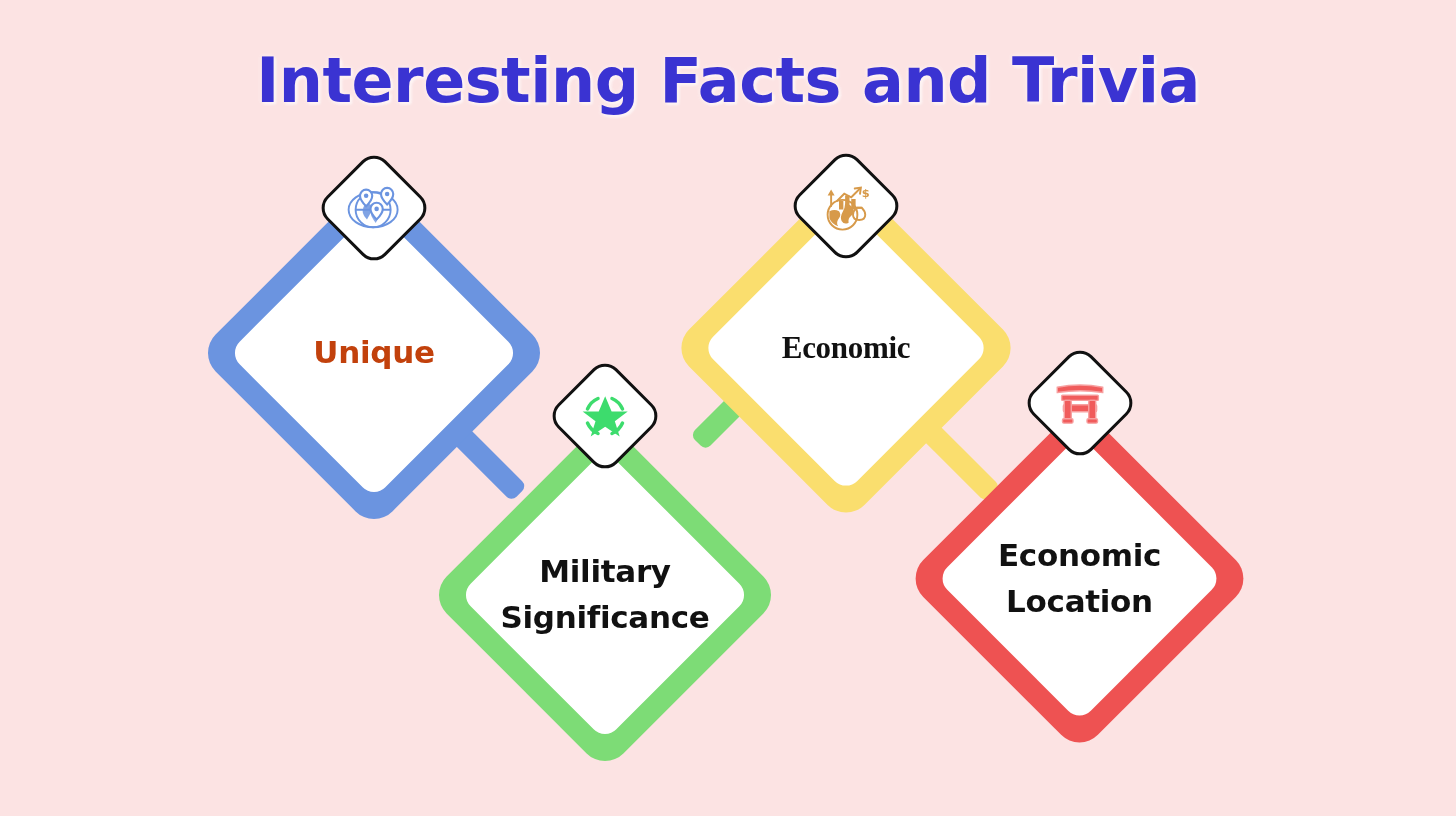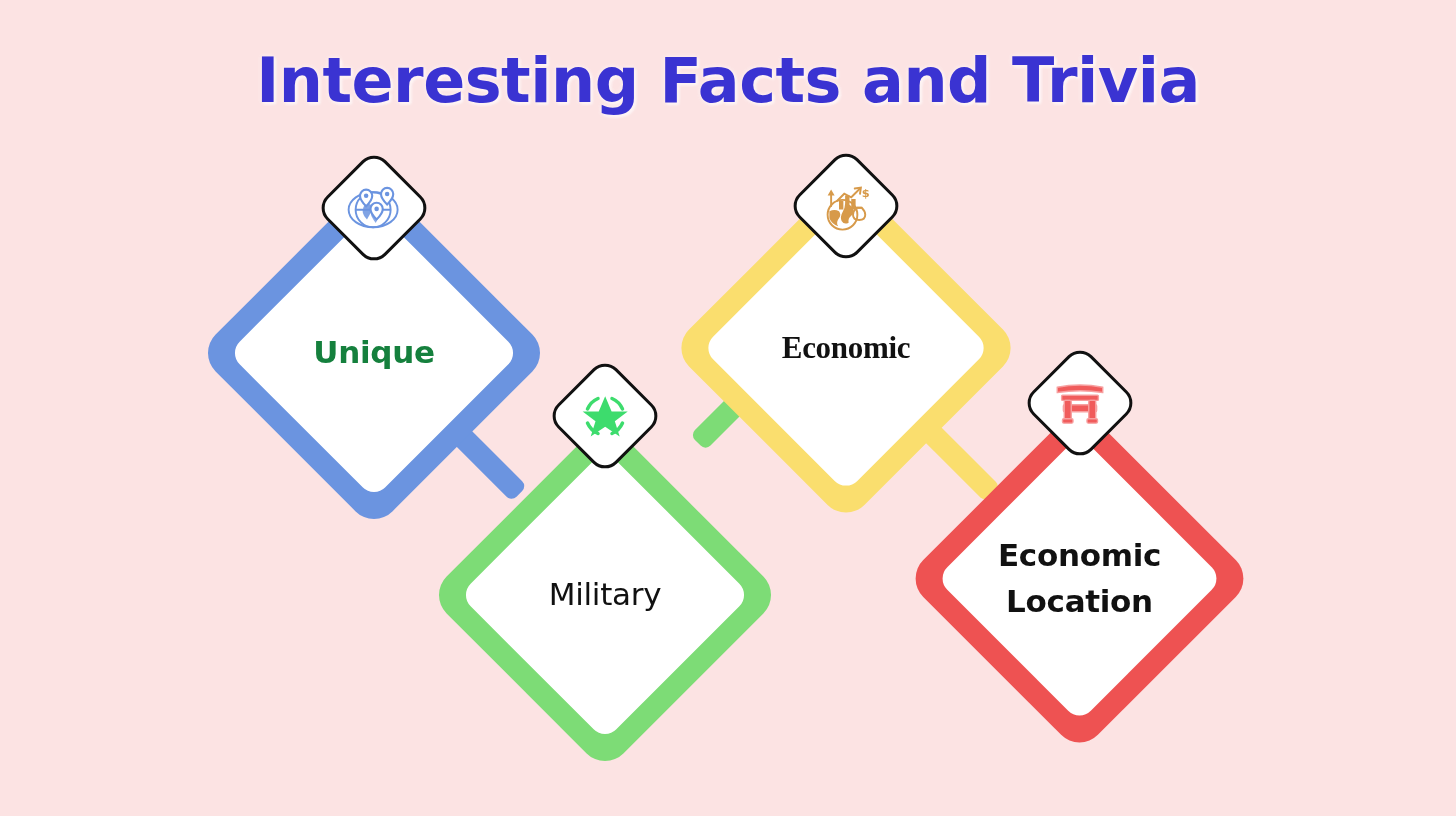--- a/index.html
+++ b/index.html
@@ -102,32 +102,33 @@
 
   <div class="connector" style="left:455px; top:414px; width:102px; height:22px; transform:rotate(45deg); transform-origin:left top; background:#6b94e0;"></div>
 
   <div class="connector" style="left:690px; top:435px; width:105px; height:22px; transform:rotate(-45deg); transform-origin:left top; background:#7ddc76;"></div>
 
   <div class="connector" style="left:930px; top:416px; width:100px; height:22px; transform:rotate(45deg); transform-origin:left top; background:#fade6e;"></div>
 
   <div class="diamond" style="left:249px; top:228px; width:250px; height:250px; background:#6b94e0;">
     <div class="inner"></div>
   </div>
-  <div class="label" style="position:absolute; left:249px; top:228px; width:250px; height:250px; display:flex; align-items:center; justify-content:center; text-align:center; z-index:5; color:#15803d; font-family:'DejaVu Sans',sans-serif; font-weight:800; font-size:31px; line-height:1.47; letter-spacing:-0.3px;">
+  <div class="label" style="position:absolute; left:249px; top:228px; width:250px; height:250px; display:flex; align-items:center; justify-content:center; text-align:center; z-index:5; color:#c2410c; font-family:'DejaVu Sans',sans-serif; font-weight:800; font-size:31px; line-height:1.47; letter-spacing:-0.3px;">
     <div>
       <div>Unique</div>
     </div>
   </div>
 
   <div class="diamond" style="left:480px; top:470px; width:250px; height:250px; background:#7ddc76;">
     <div class="inner"></div>
   </div>
-  <div class="label" style="position:absolute; left:480px; top:470px; width:250px; height:250px; display:flex; align-items:center; justify-content:center; text-align:center; z-index:5; color:#111; font-family:'DejaVu Sans',sans-serif; font-weight:400; font-size:31px; line-height:1.47; letter-spacing:-0.3px;">
+  <div class="label" style="position:absolute; left:480px; top:470px; width:250px; height:250px; display:flex; align-items:center; justify-content:center; text-align:center; z-index:5; color:#111; font-family:'DejaVu Sans',sans-serif; font-weight:700; font-size:31px; line-height:1.47; letter-spacing:-0.3px;">
     <div>
       <div>Military</div>
+      <div>Significance</div>
     </div>
   </div>
 
   <div class="diamond" style="left:722px; top:224px; width:248px; height:248px; background:#fade6e;">
     <div class="inner"></div>
   </div>
   <div class="label" style="position:absolute; left:722px; top:224px; width:248px; height:248px; display:flex; align-items:center; justify-content:center; text-align:center; z-index:5; color:#111; font-family:Liberation Serif, serif; font-weight:800; font-size:31px; line-height:1.47; letter-spacing:-0.3px;">
     <div>
       <div>Economic</div>
     </div>

